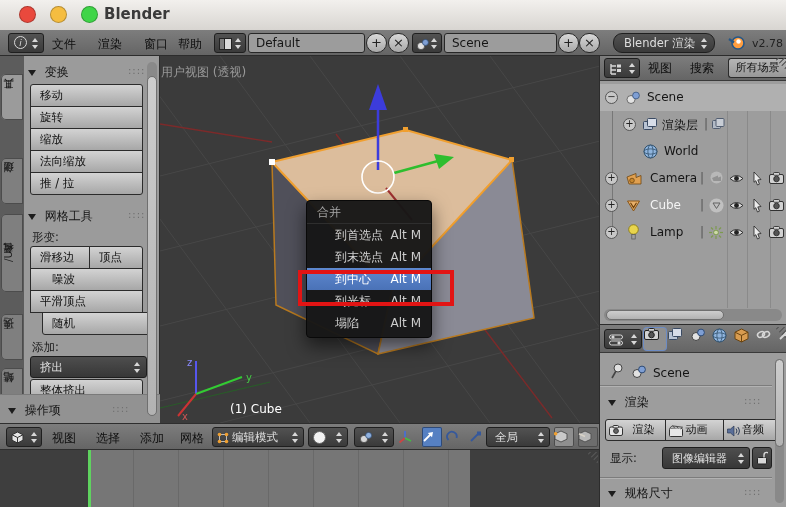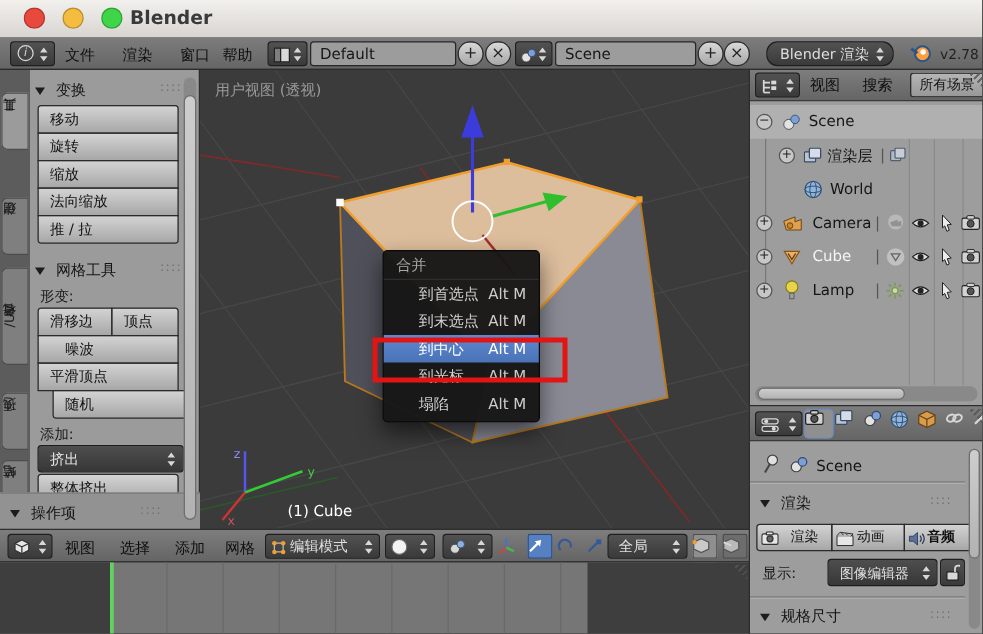--- a/index.html
+++ b/index.html
@@ -34,21 +34,21 @@
   .btnL{background:linear-gradient(#d3d3d3,#a7a7a7);border:1px solid #2b2b2b;border-radius:3px;box-sizing:border-box;
         height:23px;line-height:21px;font-size:11.5px;color:#101010;padding-left:9px;}
   .lbl{font-size:11.5px;color:#1a1a1a;}
   .btnD{background:linear-gradient(#4e4e4e,#373737);border:1px solid #1d1d1d;border-radius:3px;box-sizing:border-box;
         color:#e2e2e2;font-size:11.5px;height:22px;line-height:20px;padding-left:9px;}
   .sbar{background:#898989;border-radius:5px;}
   .sthumb{background:linear-gradient(#cdcdcd,#b2b2b2);border:1px solid #6f6f6f;border-radius:5px;box-sizing:border-box;}
   .opstrip{left:0;top:338px;width:160px;height:29px;background:#929292;border-top:1px solid #7a7a7a;}
   
   .viewport{left:160px;top:56px;width:440px;height:367px;background:#3b3b3b;overflow:hidden;}
-  .vlabel{left:12px;top:8px;color:#999;font-size:12px;}
+  .vlabel{left:1px;top:8px;color:#999;font-size:12px;}
   .vinfo{left:70px;top:346px;color:#fff;font-size:12px;}
   .popup{left:146px;top:144px;width:124px;background:rgba(23,23,23,.97);border:1px solid #090909;border-radius:4px;
          box-shadow:0 8px 18px rgba(0,0,0,.55);z-index:4;padding-bottom:3px;}
   .ptitle{height:22px;line-height:22px;padding-left:10px;font-size:12px;color:#a6a6a6;border-bottom:1px solid #2e2e2e;}
   .mi{height:22px;line-height:22px;position:relative;padding-left:28px;font-size:12px;color:#d3d3d3;}
   .mi .sc{position:absolute;right:10px;top:0;color:#cdcdcd;text-align:right;}
   .mi.hl{background:linear-gradient(#5e88cf,#4a72b7);color:#fff;}
   .mi.hl .sc{color:#fff;}
   .redbox{left:138px;top:214px;width:156px;height:36px;border:4px solid #e21414;z-index:5;box-sizing:border-box;}
   
@@ -585,21 +585,21 @@
           <path d="M0.5 3.5 L3 0.8 L13.5 2.2 L11.5 4" fill="#bbb" stroke="#333" stroke-width="0.8"></path>
           <path d="M4 1.2 L5.8 3.2 M7.5 1.6 L9.3 3.4" stroke="#333" stroke-width="0.8"></path>
         </svg>
       <span style="margin-left:4px;">动画</span>
     </div>
     <div class="abs pbtnL" style="left:123px;top:94px;width:57px;border-radius:0 3px 3px 0;">
       <svg width="13" height="12" style="position:absolute;left:3px;top:5px;">
           <path d="M0.5 4 L3.5 4 L7 1 L7 11 L3.5 8 L0.5 8 Z" fill="#5a6f9a" stroke="#2c3a55" stroke-width="0.7"></path>
           <path d="M9 3.5 A4 4 0 0 1 9 8.5 M10.8 2 A6.5 6.5 0 0 1 10.8 10" fill="none" stroke="#2c3a55" stroke-width="1"></path>
         </svg>
-      <span style="margin-left:3px;font-weight:bold;">音频</span>
+      <span style="margin-left:3px;">音频</span>
     </div>
 
     <span class="abs lbl" style="left:10px;top:126px;">显示:</span>
     <div class="abs btnD" style="left:62px;top:122px;width:88px;">
       <span style="font-size:11px;">图像编辑器</span>
       <span class="dda" style="position:absolute;right:4px;top:5px;"></span>
     </div>
     <div class="abs dbtn" style="left:152px;top:122px;width:20px;height:22px;">
       <svg width="12" height="14" style="margin:3px auto 0;display:block;">
           <rect x="1.5" y="6.5" width="9" height="6.5" rx="1" fill="#d8d8d8" stroke="#222"></rect>

